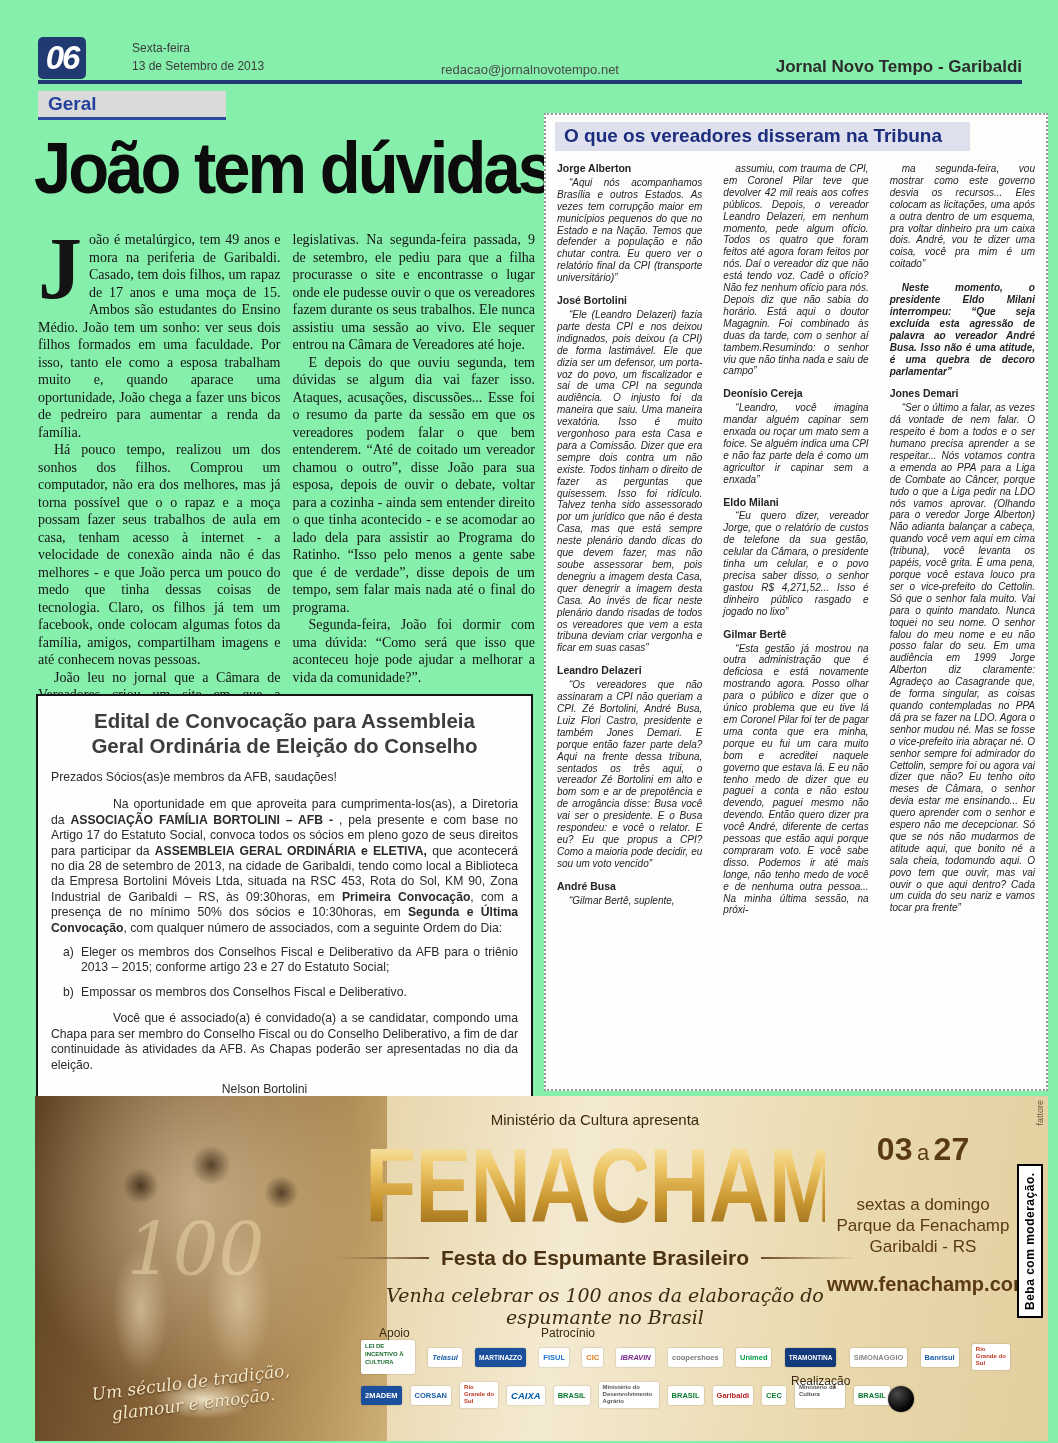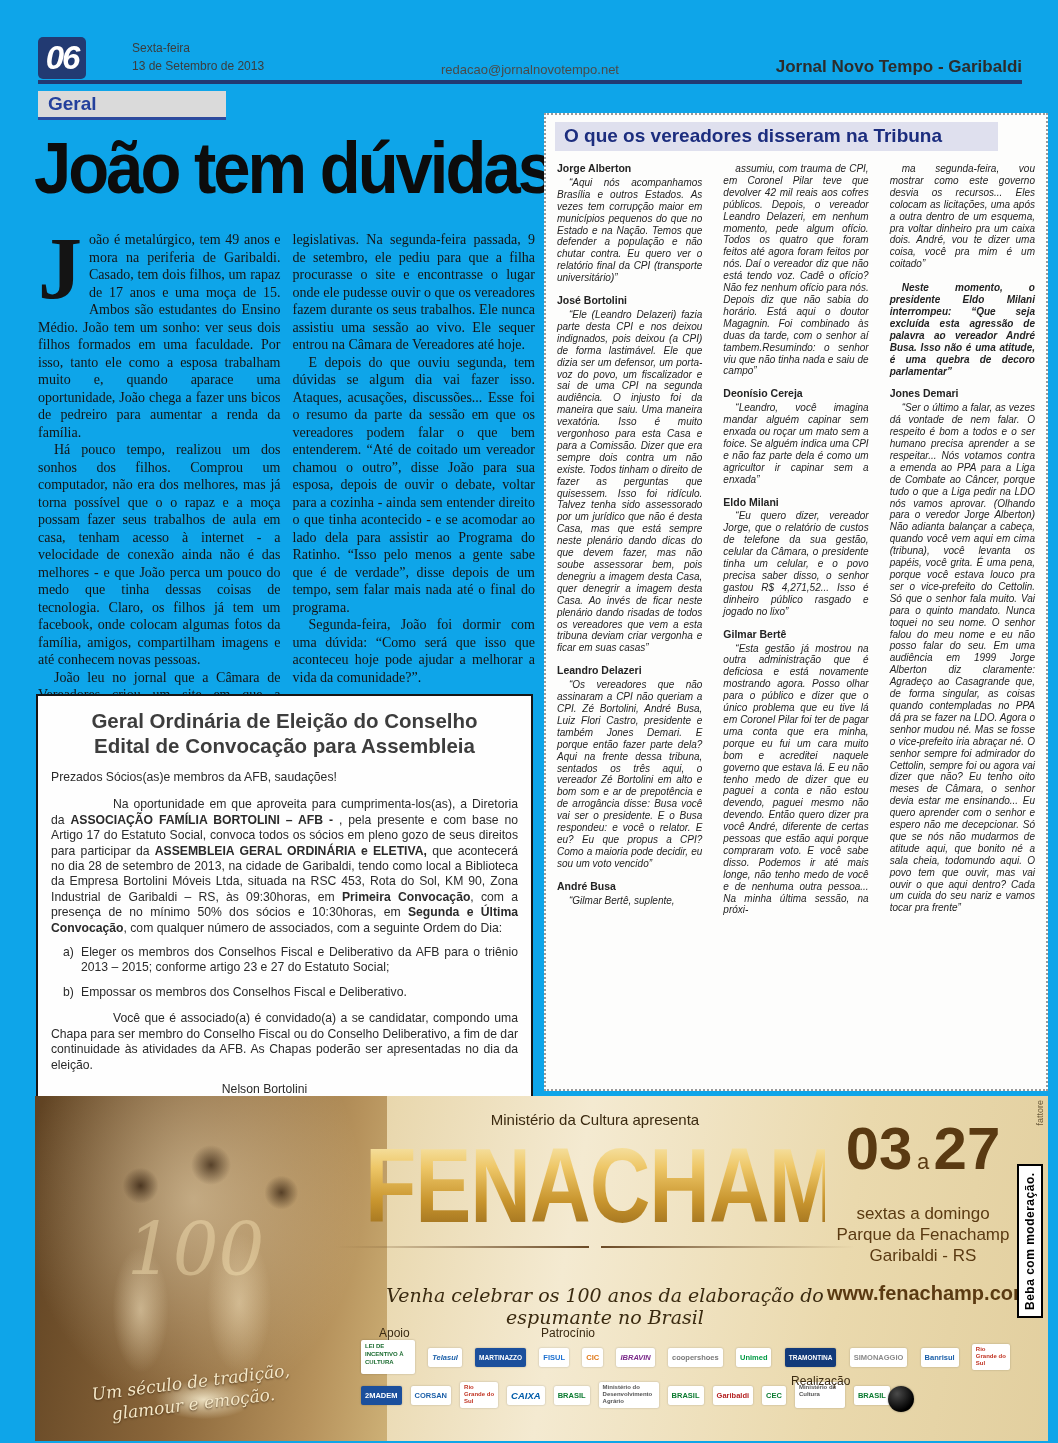--- a/index.html
+++ b/index.html
@@ -1,16 +1,16 @@
 <!DOCTYPE html>
 <html><head>
 <meta charset="utf-8">
 <style>
   html,body{margin:0;padding:0;background:#e8e8e6;}
-  .page{position:relative;width:1058px;height:1443px;background:#0ea5e9;margin:0 auto;overflow:hidden;
+  .page{position:relative;width:1058px;height:1443px;background:#86efac;margin:0 auto;overflow:hidden;
         font-family:"Liberation Sans",sans-serif;color:#1a1a1a;}
 
   
   .hdr{position:absolute;left:38px;right:36px;top:38px;height:42px;border-bottom:4px solid #223a72;}
   .pageno{position:absolute;left:0;top:-1px;width:48px;height:42px;background:#223a72;color:#fff;
           border-radius:5px;display:flex;align-items:center;justify-content:center;
           font-size:33px;font-weight:bold;font-style:italic;letter-spacing:-2px;}
   .hdr-date{position:absolute;left:58px;top:1px;font-size:12px;color:#3c3c3c;line-height:18px;margin-left:36px;}
   .hdr-mail{position:absolute;left:0;right:0;bottom:3px;text-align:center;font-size:13px;color:#4a4a4a;}
   .hdr-paper{position:absolute;right:0;bottom:3px;font-size:17px;color:#2c2c2c;font-weight:bold;}
@@ -43,21 +43,21 @@
   .ed-item{display:flex;margin:9px 0 0;}
   .ed-marker{width:30px;padding-left:12px;box-sizing:border-box;}
   .ed-itext{flex:1;}
   .ed-p2{margin:11px 0 0;}
   .ed-sig{text-align:center;margin:8px 40px 0 0;line-height:16.5px;}
 
   
   .tribuna{position:absolute;left:544px;top:113px;width:504px;height:978px;border:2px dotted #9a9a9a;
            box-sizing:border-box;padding:7px 8px;overflow:hidden;background:#fdfdfc;}
   .trib-title{display:inline-block;background:#dfe0ee;color:#1c2d7e;font-weight:bold;font-size:19px;
-              padding:3px 56px 4px 9px;margin:0 0 10px 1px;text-align:center;}
+              padding:3px 28px 4px 9px;margin:0 0 10px 1px;text-align:center;}
   .trib-cols{display:flex;gap:21px;padding:0 3px;}
   .tcol{width:148px;font-size:10px;line-height:11.9px;text-align:justify;color:#232323;}
   .t-name{font-weight:bold;font-size:10.5px;margin:11px 0 2px;text-align:left;}
   .t-name.first{margin-top:2px;}
   .t-quote{font-style:italic;text-indent:12px;margin:0;}
   .t-note{font-style:italic;font-weight:bold;text-indent:12px;margin:12px 0 0;}
 
   
   .ad{position:absolute;left:35px;top:1096px;width:1013px;height:345px;overflow:hidden;
       background:linear-gradient(100deg,#c3a068 0%,#e9d8af 34%,#f4ead1 52%,#ead9ad 78%,#e2cf9f 100%);}
@@ -83,21 +83,21 @@
           background:linear-gradient(#f9edbc 8%,#eec768 34%,#c8952e 62%,#93661a 92%);
           -webkit-background-clip:text;background-clip:text;color:transparent;white-space:nowrap;}
   .ad-sub{position:absolute;left:300px;top:150px;width:520px;display:flex;align-items:center;gap:12px;}
   .ad-sub .ln{flex:1;height:2px;background:linear-gradient(90deg,rgba(107,74,38,0),#6b4a26);}
   .ad-sub .ln.r{background:linear-gradient(90deg,#6b4a26,rgba(107,74,38,0));}
   .ad-sub-text{font-weight:bold;font-size:21px;color:#4a3212;white-space:nowrap;}
   .ad-tagline{position:absolute;left:310px;top:188px;width:520px;text-align:center;
           font-family:"DejaVu Serif",serif;font-style:italic;font-size:19px;color:#3a2a10;}
   .ad-right{position:absolute;left:792px;top:28px;width:192px;text-align:center;color:#5a3a12;}
   .ad-date{white-space:nowrap;line-height:50px;}
-  .ad-date .big{font-size:60px;font-weight:bold;text-align:right;}
+  .ad-date .big{font-size:32px;font-weight:bold;text-align:right;}
   .ad-date .sm{font-size:22px;}
   .ad-month{white-space:nowrap;margin-top:-6px;line-height:30px;}
   .ad-month .md{font-size:27px;}
   .ad-month .xs{font-size:15px;}
   .ad-venue{margin-top:14px;font-size:17px;line-height:21px;font-weight:500;}
   .ad-site{margin-top:16px;font-size:20px;font-weight:bold;}
   .ad-moderation{position:absolute;right:5px;top:68px;width:22px;height:150px;background:#fff;border:2px solid #000;
           writing-mode:vertical-rl;transform:rotate(180deg);font-size:12px;font-weight:bold;color:#000;
           display:flex;align-items:center;justify-content:center;letter-spacing:.5px;}
   .ad-agency{position:absolute;right:3px;top:4px;writing-mode:vertical-rl;transform:rotate(180deg);
@@ -166,22 +166,22 @@
     </div>
     <div class="acol">
       <p class="ni">legislativas. Na segunda-feira passada, 9 de setembro, ele pediu para que a filha procurasse o site e encontrasse o lugar onde ele pudesse ouvir o que os vereadores fazem durante os seus trabalhos. Ele nunca assistiu uma sessão ao vivo. Ele sequer entrou na Câmara de Vereadores até hoje.</p>
       <p>E depois do que ouviu segunda, tem dúvidas se algum dia vai fazer isso. Ataques, acusações, discussões... Esse foi o resumo da parte da sessão em que os vereadores podem falar o que bem entenderem. “Até de coitado um vereador chamou o outro”, disse João para sua esposa, depois de ouvir o debate, voltar para a cozinha - ainda sem entender direito o que tinha acontecido - e se acomodar ao lado dela para assistir ao Programa do Ratinho. “Isso pelo menos a gente sabe que é de verdade”, disse depois de um tempo, sem falar mais nada até o final do programa.</p>
       <p>Segunda-feira, João foi dormir com uma dúvida: “Como será que isso que aconteceu hoje pode ajudar a melhorar a vida da comunidade?”.</p>
     </div>
   </div>
 
   <div class="edital">
     <div class="ed-title">
+      <div>Edital de Convocação para Assembleia</div>
       <div>Geral Ordinária de Eleição do Conselho</div>
-      <div>Edital de Convocação para Assembleia</div>
     </div>
     <p class="ed-sal">Prezados Sócios(as)e membros da AFB, saudações!</p>
     <p class="ed-p1"><span class="ed-ind"></span><span>Na oportunidade em que aproveita para cumprimenta-los(as), a Diretoria da </span><b>ASSOCIAÇÃO FAMÍLIA BORTOLINI – AFB - </b><span>, pela presente e com base no Artigo 17 do Estatuto Social, convoca todos os sócios em pleno gozo de seus direitos para participar da </span><b>ASSEMBLEIA GERAL ORDINÁRIA e ELETIVA,</b><span> que acontecerá no dia 28 de setembro de 2013, na cidade de Garibaldi, tendo como local a Biblioteca da Empresa Bortolini Móveis Ltda, situada na RSC 453, Rota do Sol, KM 90, Zona Industrial de Garibaldi – RS, às 09:30horas, em </span><b>Primeira Convocação</b><span>, com a presença de no mínimo 50% dos sócios e 10:30horas, em </span><b>Segunda e Última Convocação</b><span>, com qualquer número de associados, com a seguinte Ordem do Dia:</span></p>
     <div class="ed-item">
       <span class="ed-marker">a)</span>
       <span class="ed-itext">Eleger os membros dos Conselhos Fiscal e Deliberativo da AFB para o triênio 2013 – 2015; conforme artigo 23 e 27 do Estatuto Social;</span>
     </div>
     <div class="ed-item">
       <span class="ed-marker">b)</span>
       <span class="ed-itext">Empossar os membros dos Conselhos Fiscal e Deliberativo.</span>
@@ -226,20 +226,21 @@
 
   <div class="ad">
     <div class="ad-photo">
       <div class="ph-100">100</div>
       <div class="ph-caption">Um século de tradição, glamour e emoção.</div>
     </div>
     <div class="ad-presenter">Ministério da Cultura apresenta</div>
     <div class="ad-brand">FENACHAMP</div>
     <div class="ad-sub">
       <span class="ln"></span>
+      <span class="ad-sub-text">Festa do Espumante Brasileiro</span>
       <span class="ln r"></span>
     </div>
     <div class="ad-tagline">Venha celebrar os 100 anos da elaboração do espumante no Brasil</div>
     <div class="ad-right">
       <div class="ad-date">
         <span class="big">03</span>
         <span class="sm">a</span>
         <span class="big">27</span>
       </div>
       <div class="ad-venue">

